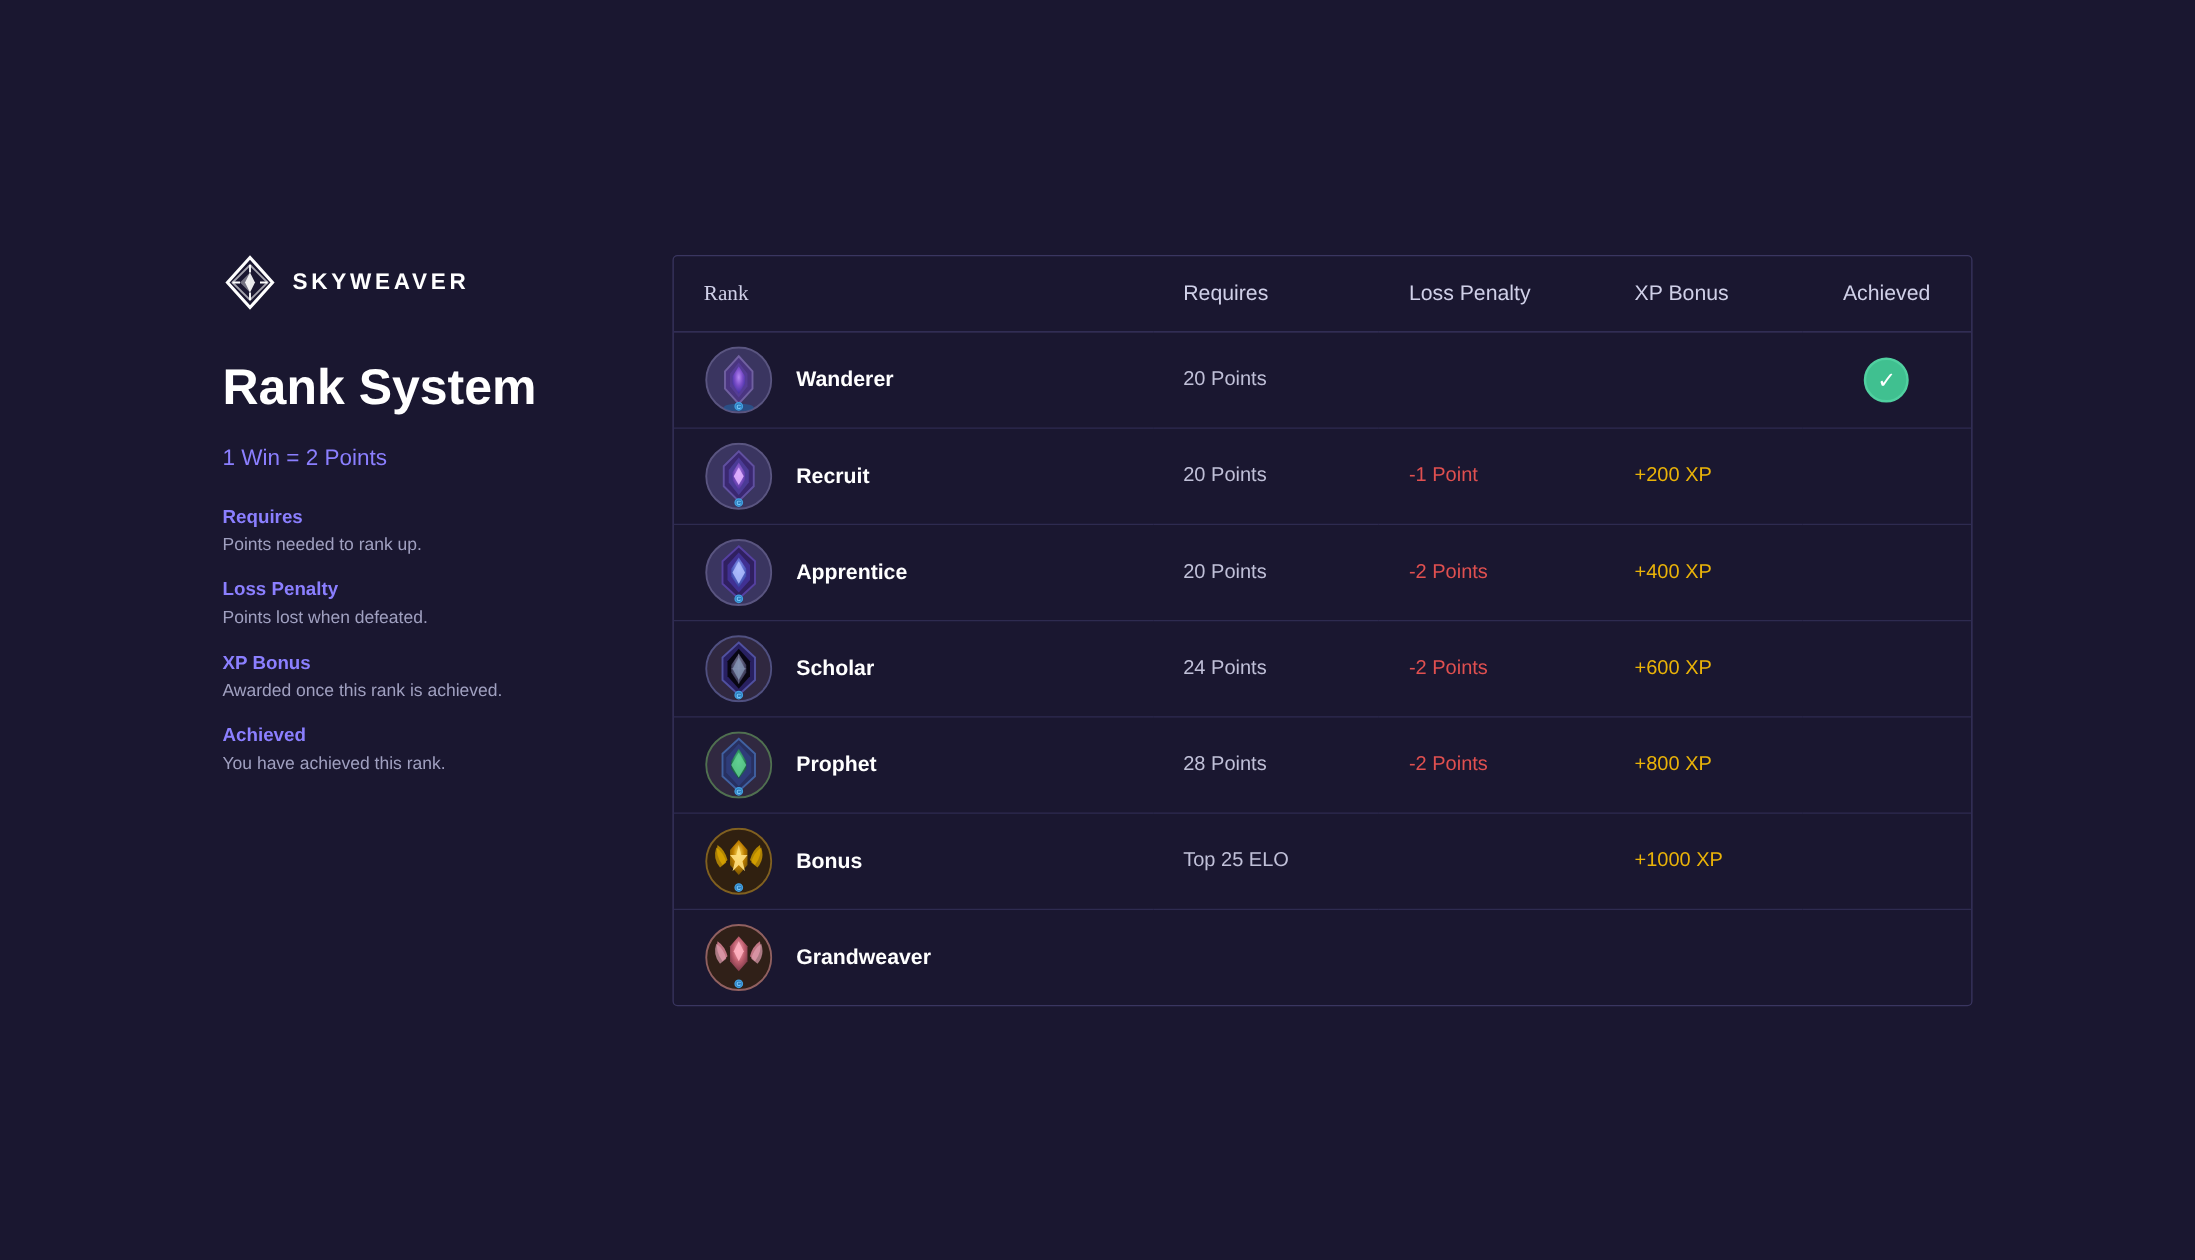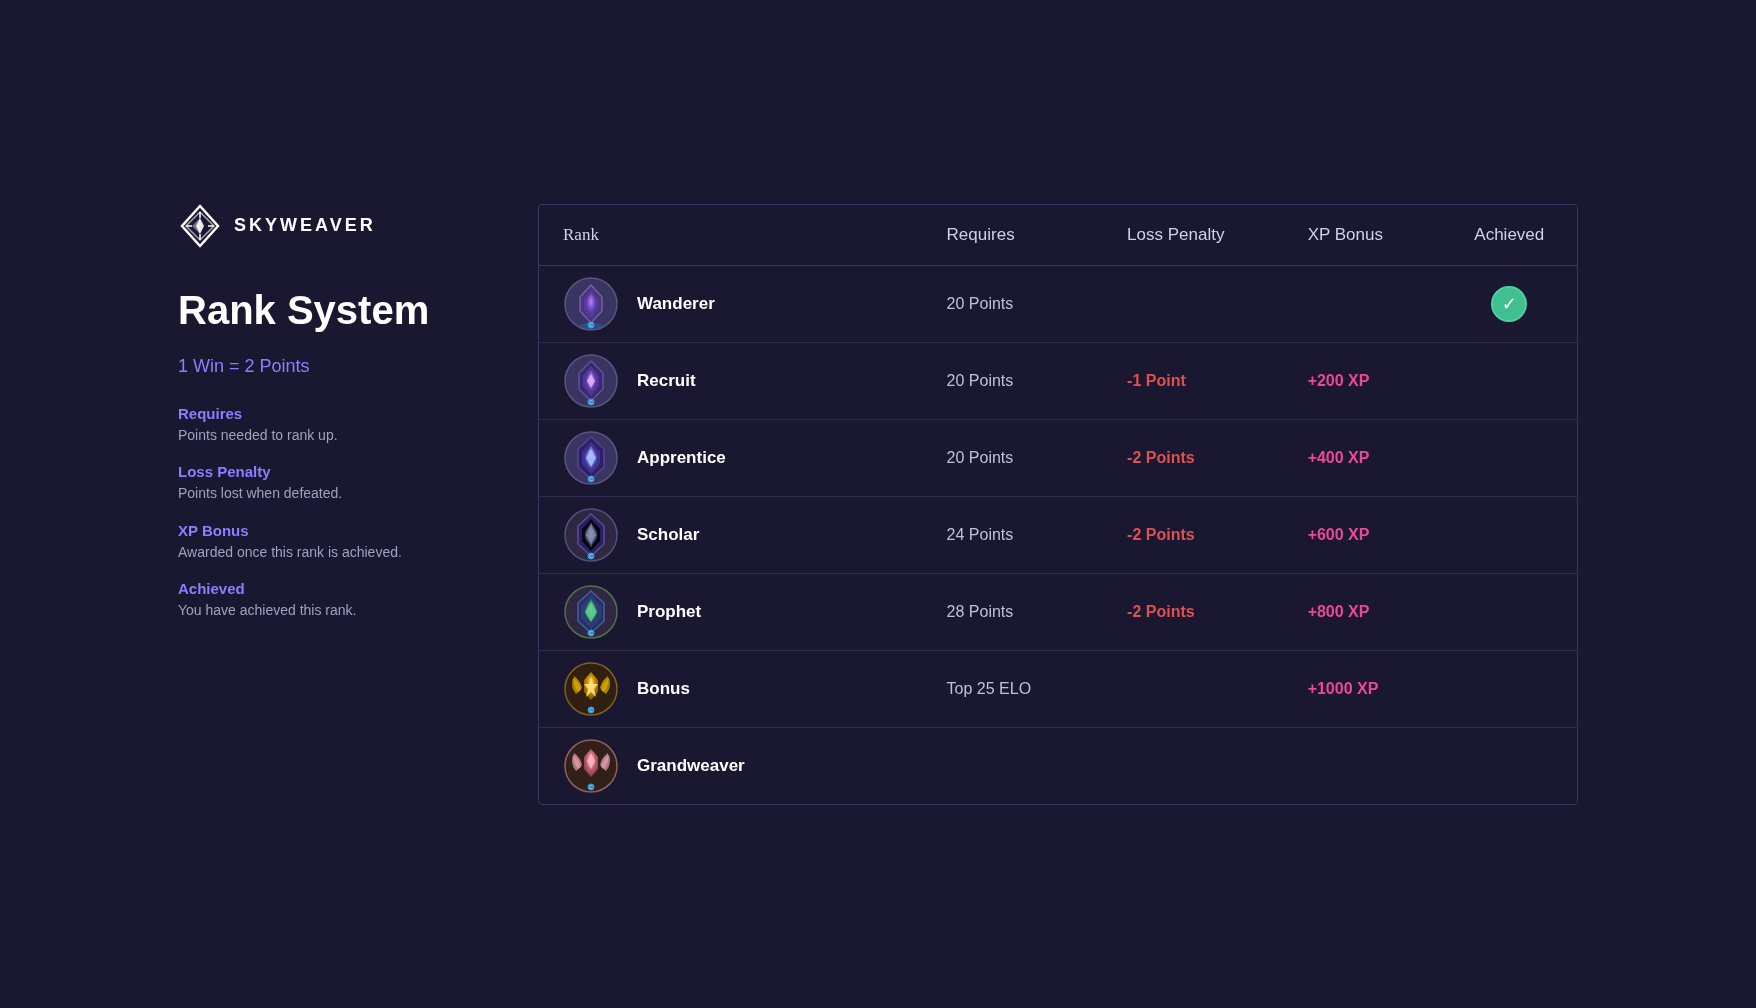--- a/index.html
+++ b/index.html
@@ -145,26 +145,26 @@
     }
 
     .rank-name {
       font-weight: 700;
       font-size: 17px;
       color: #ffffff;
     }
 
     .loss-penalty {
       color: #e05050;
-      font-weight: 700;
+      font-weight: 400;
     }
 
     .xp-bonus {
-      color: #ec4899;
-      font-weight: 700;
+      color: #eab308;
+      font-weight: 400;
     }
 
     .achieved-cell {
       text-align: center;
     }
 
     .achieved-check {
       display: inline-flex;
       align-items: center;
       justify-content: center;

